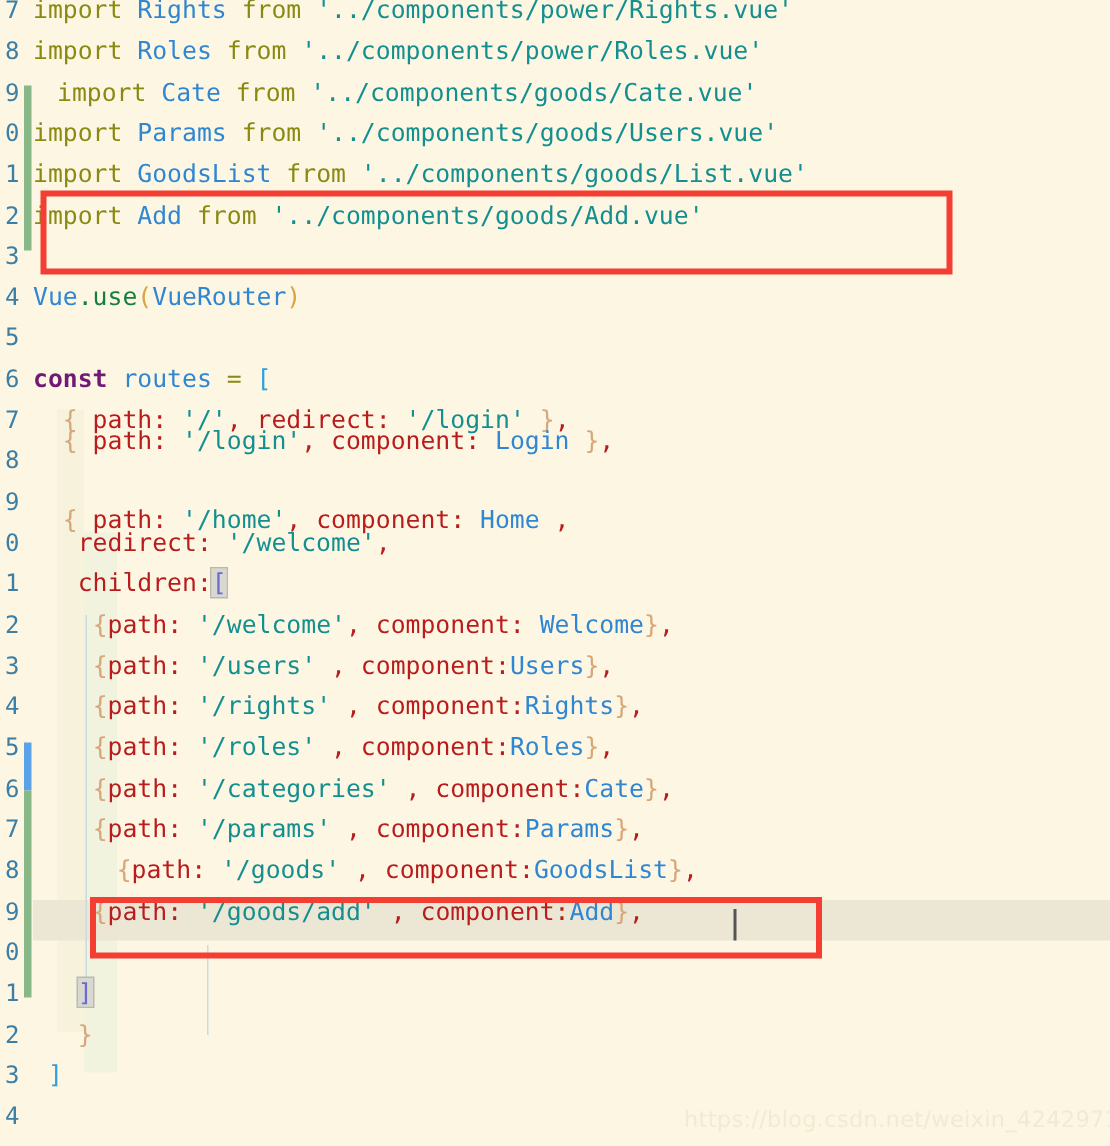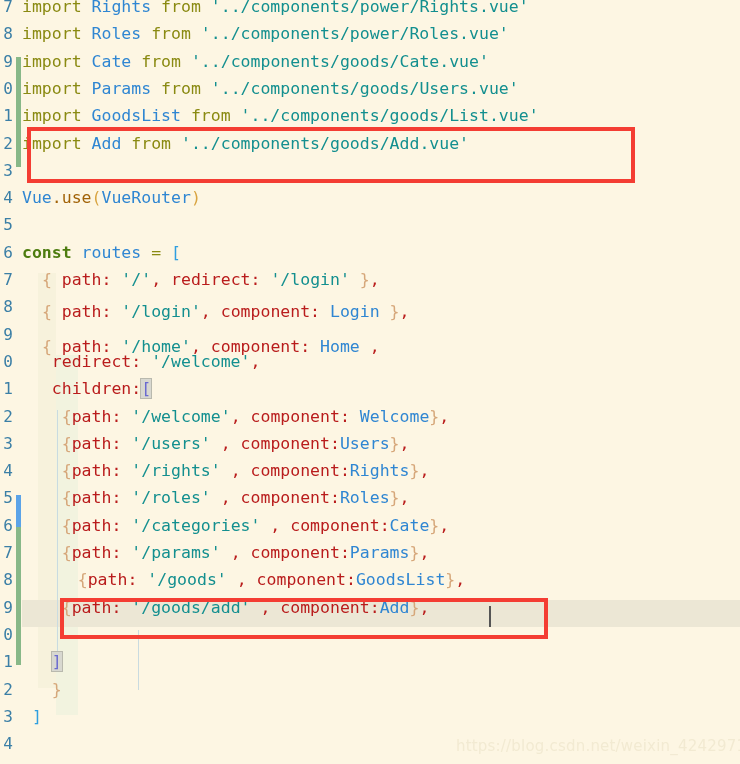--- a/index.html
+++ b/index.html
@@ -87,29 +87,29 @@
     font-family: "DejaVu Sans Mono", "Liberation Mono", monospace;
     font-size: 16.5px;
     line-height: 27.3px;
     white-space: pre;
     z-index: 5;
     color: #3f4b52;
   }
 
   
   .kw      { color: #8a8a12; }          
-  .kw2     { color: #4d7c0f; font-weight: bold; } 
+  .kw2     { color: #701a75; font-weight: bold; } 
   .ident   { color: #2f86d2; }          
   .str     { color: #138f8f; }          
   .prop    { color: #b91c1c; }          
   .punc    { color: #d6a77a; }          
   .brk     { color: #2f9fe0; }          
   .op      { color: #8a8a12; }          
   .paren   { color: #d9a441; }          
-  .dot     { color: #a16207; }
+  .dot     { color: #15803d; }
 
   
   .bmatch {
     background: #d8d8d0;
     outline: 1px solid #b9b9ae;
     color: #6a6ad0;
   }
 
   
   .caret {
@@ -191,30 +191,30 @@
         <div class="linenum" style="top: 648.2px;">1</div>
         <div class="linenum" style="top: 675.5px;">2</div>
         <div class="linenum" style="top: 702.8px;">3</div>
         <div class="linenum" style="top: 730.1px;">4</div>
       </div>
   </div>
 
   <div id="code-container">
       <div class="cl" style="top: -7px;"><span class="kw">import </span><span class="ident">Rights</span><span class="kw"> from </span><span class="str">'../components/power/Rights.vue'</span></div>
       <div class="cl" style="top: 20.3px;"><span class="kw">import </span><span class="ident">Roles</span><span class="kw"> from </span><span class="str">'../components/power/Roles.vue'</span></div>
-      <div class="cl" style="top: 47.6px;"><span class="kw">import </span><span class="ident">Cate</span><span class="kw"> from </span><span class="str">'../components/goods/Cate.vue'</span></div>
+      <div class="cl" style="top: 47.6px; margin-left: 16px;"><span class="kw">import </span><span class="ident">Cate</span><span class="kw"> from </span><span class="str">'../components/goods/Cate.vue'</span></div>
       <div class="cl" style="top: 74.9px;"><span class="kw">import </span><span class="ident">Params</span><span class="kw"> from </span><span class="str">'../components/goods/Users.vue'</span></div>
       <div class="cl" style="top: 102.2px;"><span class="kw">import </span><span class="ident">GoodsList</span><span class="kw"> from </span><span class="str">'../components/goods/List.vue'</span></div>
       <div class="cl" style="top: 129.5px;"><span class="kw">import </span><span class="ident">Add</span><span class="kw"> from </span><span class="str">'../components/goods/Add.vue'</span></div>
       <div class="cl" style="top: 156.8px;">&nbsp;</div>
       <div class="cl" style="top: 184.1px;"><span class="ident">Vue</span><span class="dot">.use</span><span class="paren">(</span><span class="ident">VueRouter</span><span class="paren">)</span></div>
       <div class="cl" style="top: 211.4px;">&nbsp;</div>
       <div class="cl" style="top: 238.7px;"><span class="kw2">const </span><span class="ident">routes</span><span class="prop"> </span><span class="op">=</span><span class="prop"> </span><span class="brk">[</span></div>
       <div class="cl" style="top: 266px;"><span class="prop">  </span><span class="punc">{</span><span class="prop"> path: </span><span class="str">'/'</span><span class="prop">, redirect: </span><span class="str">'/login'</span><span class="prop"> </span><span class="punc">}</span><span class="prop">,</span></div>
-      <div class="cl" style="top: 298px;"><span class="prop">  </span><span class="punc">{</span><span class="prop"> path: </span><span class="str">'/login'</span><span class="prop">, component: </span><span class="ident">Login</span><span class="prop"> </span><span class="punc">}</span><span class="prop">,</span></div>
+      <div class="cl" style="top: 280px;"><span class="prop">  </span><span class="punc">{</span><span class="prop"> path: </span><span class="str">'/login'</span><span class="prop">, component: </span><span class="ident">Login</span><span class="prop"> </span><span class="punc">}</span><span class="prop">,</span></div>
       <div class="cl" style="top: 320.6px; margin-top: 12px;"><span class="prop">  </span><span class="punc">{</span><span class="prop"> path: </span><span class="str">'/home'</span><span class="prop">, component: </span><span class="ident">Home</span><span class="prop"> ,</span></div>
       <div class="cl" style="top: 347.9px;"><span class="prop">   redirect: </span><span class="str">'/welcome'</span><span class="prop">,</span></div>
       <div class="cl" style="top: 375.2px;"><span class="prop">   children:</span><span class="bmatch">[</span></div>
       <div class="cl" style="top: 402.5px;"><span class="prop">    </span><span class="punc">{</span><span class="prop">path: </span><span class="str">'/welcome'</span><span class="prop">, component: </span><span class="ident">Welcome</span><span class="punc">}</span><span class="prop">,</span></div>
       <div class="cl" style="top: 429.8px;"><span class="prop">    </span><span class="punc">{</span><span class="prop">path: </span><span class="str">'/users'</span><span class="prop"> , component:</span><span class="ident">Users</span><span class="punc">}</span><span class="prop">,</span></div>
       <div class="cl" style="top: 457.1px;"><span class="prop">    </span><span class="punc">{</span><span class="prop">path: </span><span class="str">'/rights'</span><span class="prop"> , component:</span><span class="ident">Rights</span><span class="punc">}</span><span class="prop">,</span></div>
       <div class="cl" style="top: 484.4px;"><span class="prop">    </span><span class="punc">{</span><span class="prop">path: </span><span class="str">'/roles'</span><span class="prop"> , component:</span><span class="ident">Roles</span><span class="punc">}</span><span class="prop">,</span></div>
       <div class="cl" style="top: 511.7px;"><span class="prop">    </span><span class="punc">{</span><span class="prop">path: </span><span class="str">'/categories'</span><span class="prop"> , component:</span><span class="ident">Cate</span><span class="punc">}</span><span class="prop">,</span></div>
       <div class="cl" style="top: 539px;"><span class="prop">    </span><span class="punc">{</span><span class="prop">path: </span><span class="str">'/params'</span><span class="prop"> , component:</span><span class="ident">Params</span><span class="punc">}</span><span class="prop">,</span></div>
       <div class="cl" style="top: 566.3px; margin-left: 16px;"><span class="prop">    </span><span class="punc">{</span><span class="prop">path: </span><span class="str">'/goods'</span><span class="prop"> , component:</span><span class="ident">GoodsList</span><span class="punc">}</span><span class="prop">,</span></div>

